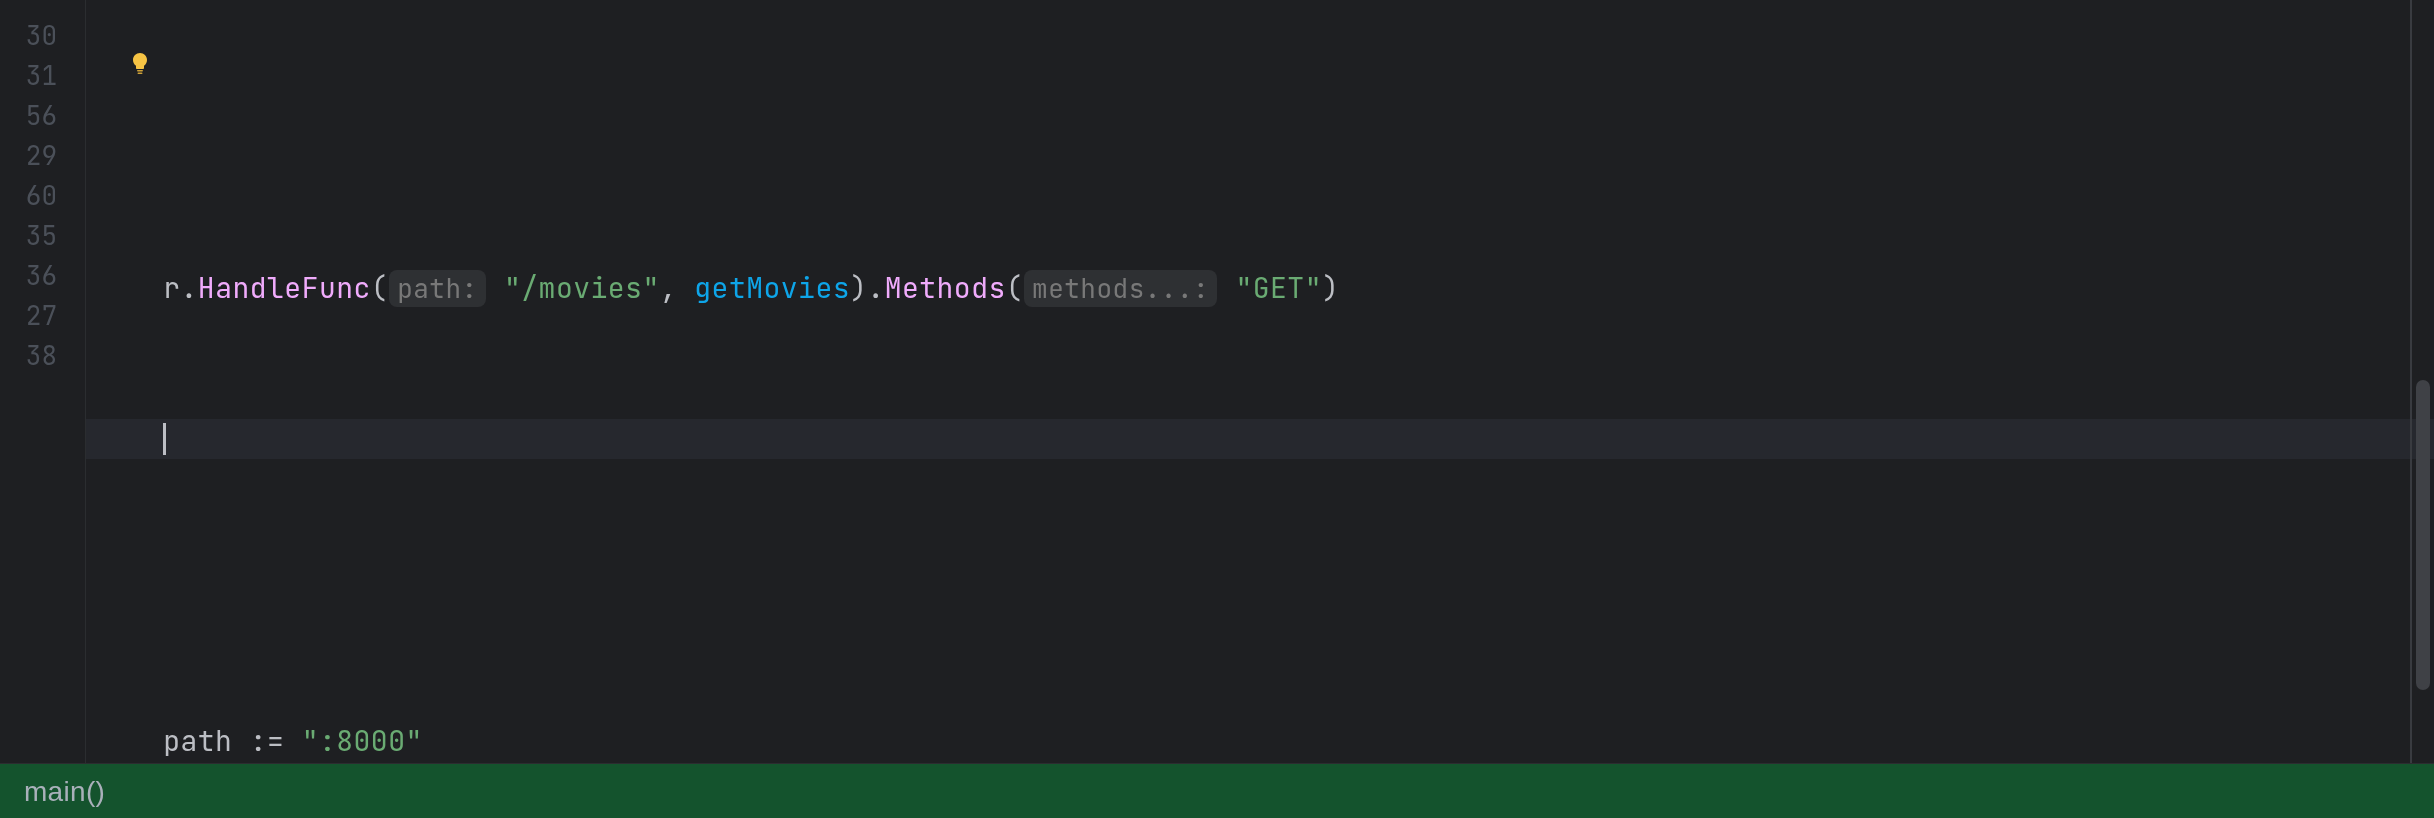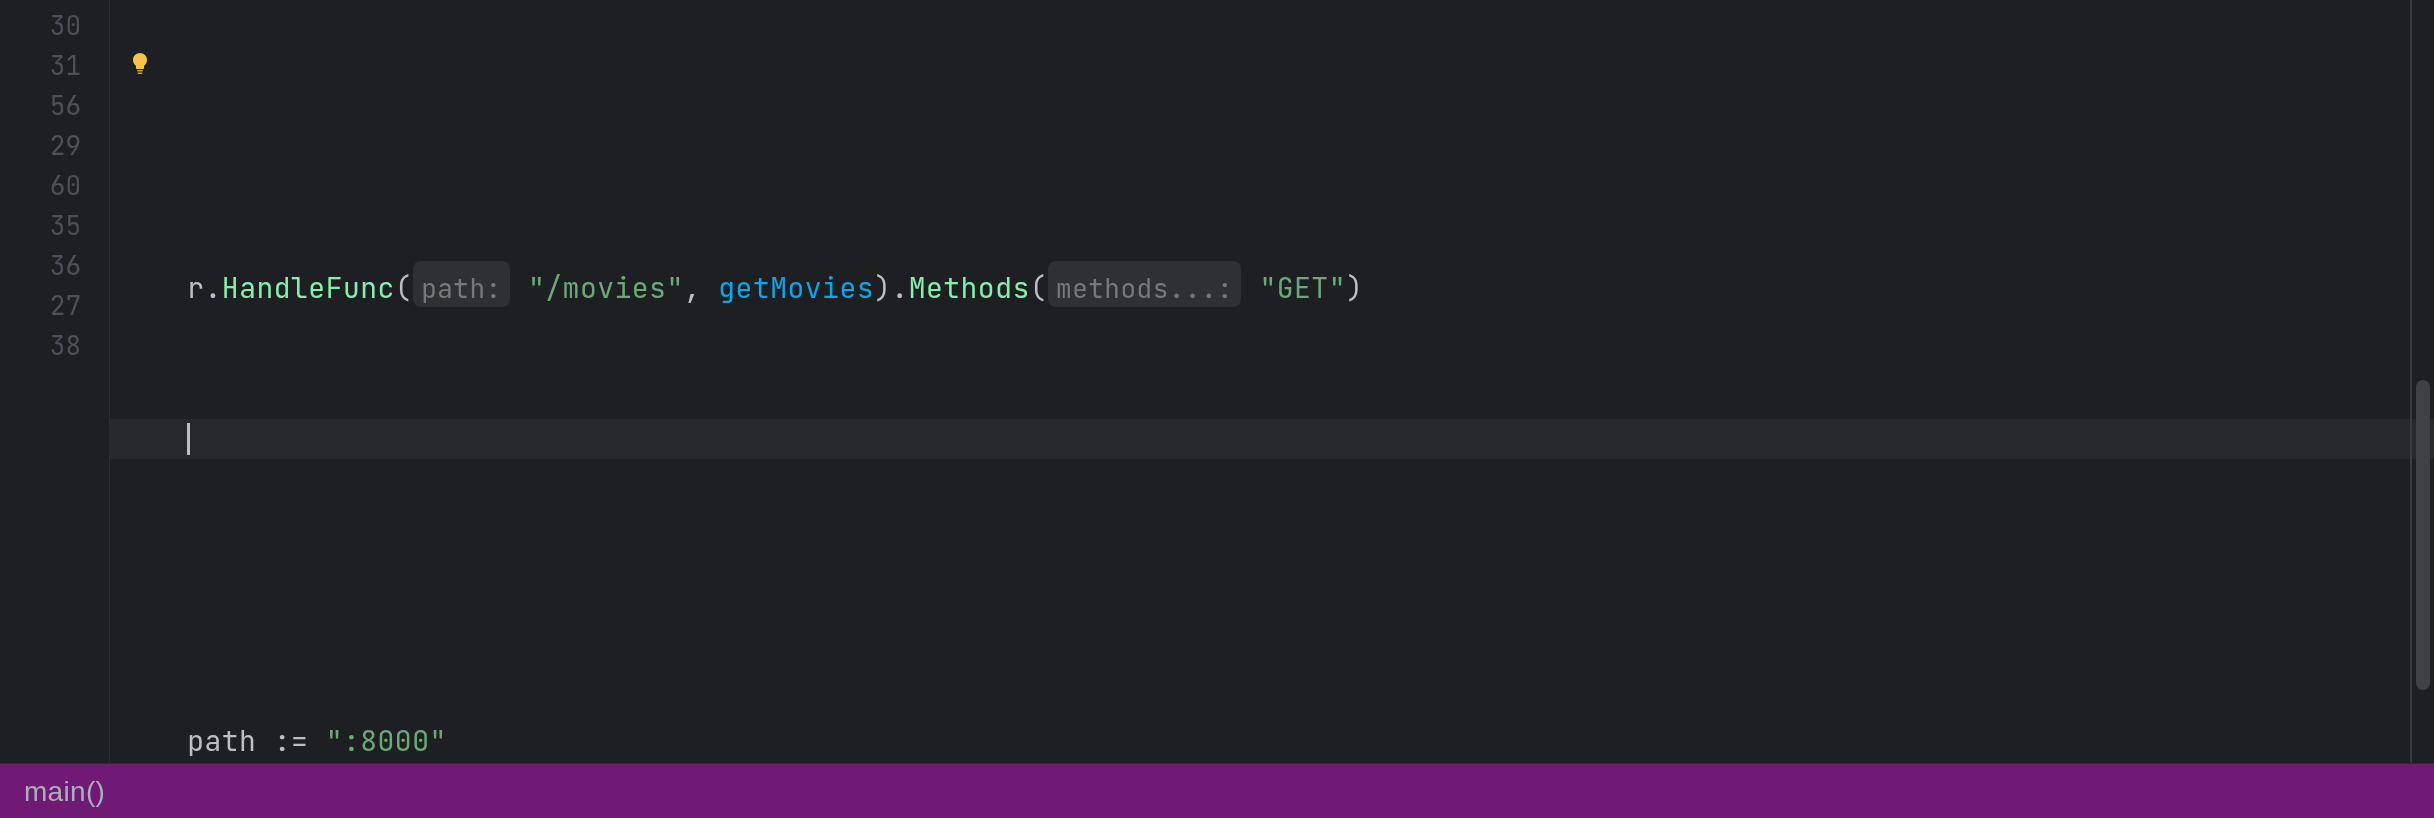--- a/index.html
+++ b/index.html
@@ -22,24 +22,24 @@
     width: 100%;
     height: 100%;
     position: relative;
   }
   .code-area {
     display: flex;
     flex: 1;
     overflow: hidden;
   }
   .gutter {
-    width: 110px;
+    width: 86px;
     flex-shrink: 0;
     background: #1e1f22;
-    padding-top: 6px;
+    padding-top: 16px;
     border-right: 1px solid #2b2d30;
   }
   .gutter-line {
     height: 40px;
     line-height: 40px;
     text-align: right;
     padding-right: 28px;
     color: #4b5059;
     font-size: 26px;
     user-select: none;
@@ -63,26 +63,26 @@
   .bulb {
     position: absolute;
     left: 128px;
     top: 48px;
     color: #f6c344;
     font-size: 26px;
     z-index: 10;
   }
   .tok-default { color: #bcbec4; }
   .tok-ident { color: #bcbec4; }
-  .tok-func { color: #86efac; }
+  .tok-func { color: #f0abfc; }
   .tok-param-hint {
     color: #787878;
     background: #2e3033;
     border-radius: 8px;
-    padding: 10px 8px 1px 8px;
+    padding: 1px 8px 1px 8px;
     margin: 0 1px;
     font-size: 26px;
   }
   .tok-string { color: #6aab73; }
   .tok-call { color: #0ea5e9; }
   .tok-operator { color: #bcbec4; }
   .caret {
     display: inline-block;
     width: 3px;
     height: 32px;
@@ -113,21 +113,21 @@
     right: 4px;
     width: 14px;
     background: #3f4146;
     border-radius: 7px;
   }
   .breadcrumb {
     height: 55px;
     line-height: 55px;
     padding-left: 24px;
     color: #a9b0ba;
-    background: #701a75;
+    background: #14532d;
     border-top: 1px solid #2b2d30;
     font-family: -apple-system, "Segoe UI", Arial, sans-serif;
     font-size: 28px;
     letter-spacing: 0.3px;
   }
 </style>
 </head>
 <body>
 
 <div class="editor-container">

